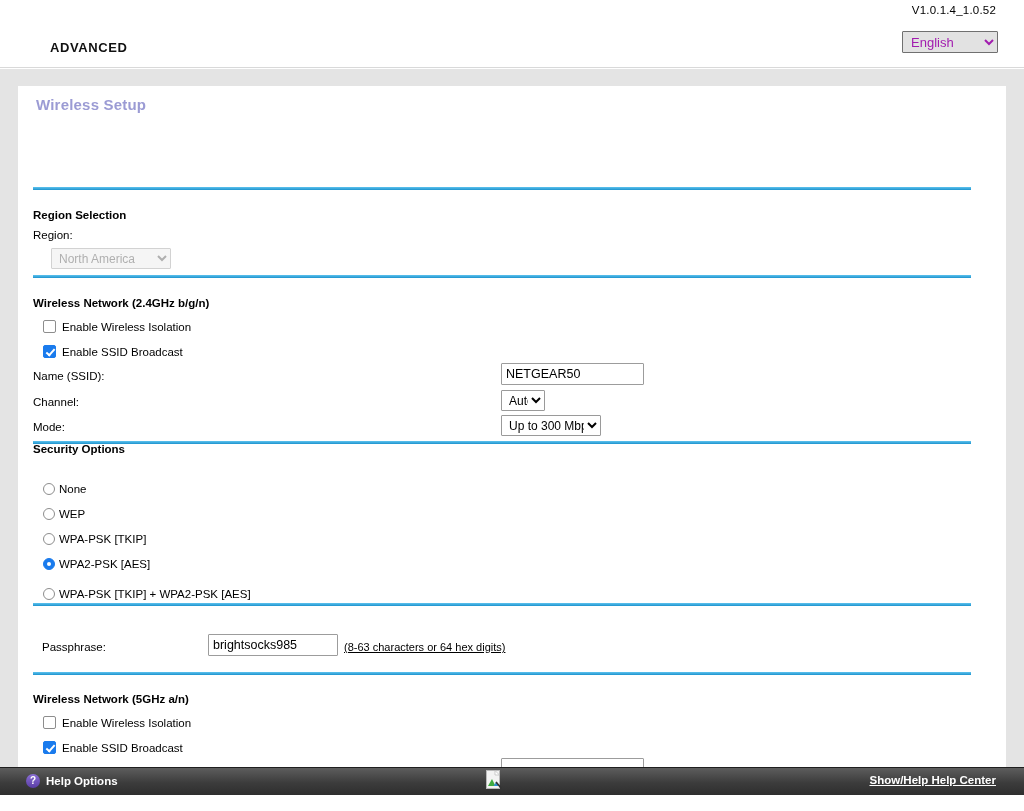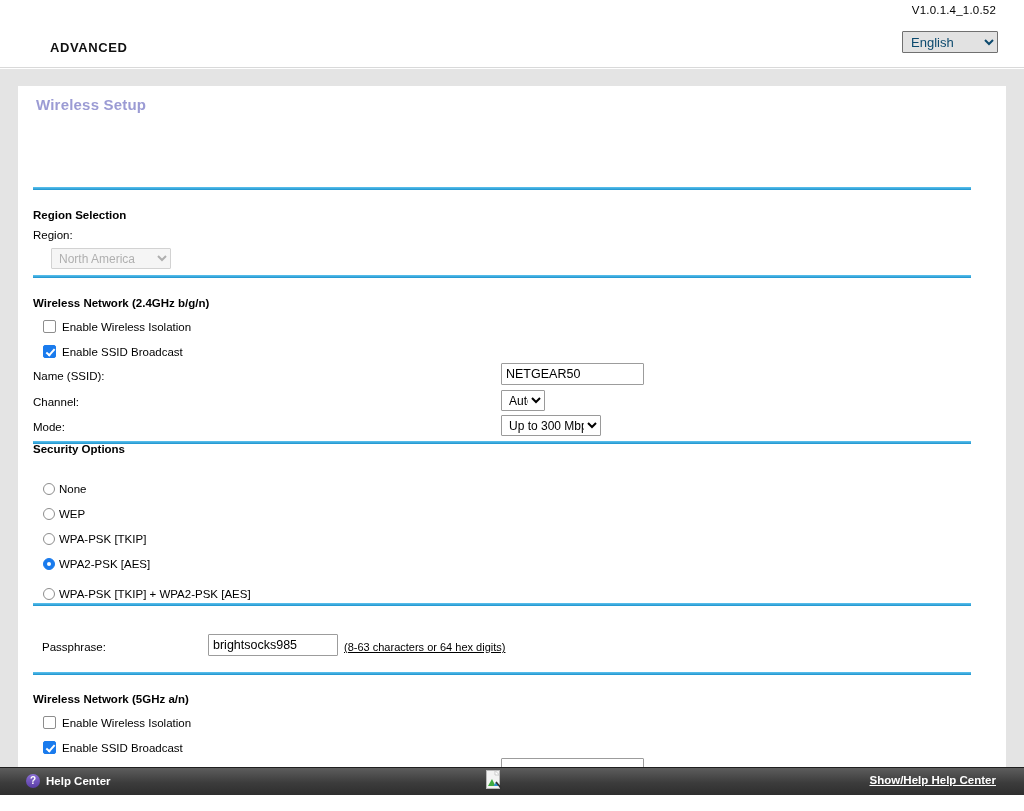--- a/index.html
+++ b/index.html
@@ -35,21 +35,21 @@
     white-space: nowrap;
   }
   .lang-select {
     position: absolute;
     right: 26px;
     top: 31px;
     width: 96px;
     height: 22px;
     font-family: "Liberation Sans", sans-serif;
     font-size: 13px;
-    color: #0c4a6e;
+    color: #a21caf;
     background: #e2e2e2;
     border: 1px solid #707070;
     border-radius: 1px;
     padding-left: 4px;
     box-sizing: border-box;
   }
   .advanced-title {
     position: absolute;
     left: 50px;
     top: 40px;
@@ -406,21 +406,21 @@
     <span class="chk-box on"></span>
     <span class="ctl-label">Enable SSID Broadcast</span>
   </div>
 
   <input class="txt" style="left: 483px; top: 672px; width: 143px;">
 </div>
 
 <div class="footer">
   <div class="footer-left">
     <span class="help-icon">?</span>
-    <span class="footer-text">Help Center</span>
+    <span class="footer-text">Help Options</span>
   </div>
   <div class="footer-right">Show/Help Help Center</div>
 </div>
 
 <svg class="broken-img" viewBox="0 0 16 20">
   <rect x="0.5" y="0.5" width="13" height="18" fill="#f3f3f3" stroke="#b9b9b9"></rect>
   <polygon points="9,0.5 13.5,5 9,5" fill="#ffffff" stroke="#b9b9b9" stroke-width="0.7"></polygon>
   <polygon points="2,16 6,9 9.5,16" fill="#3faa3f"></polygon>
   <polygon points="7.5,16 10.5,11.5 13,16" fill="#2f8fd0"></polygon>
   <path d="M10 12 L15.5 18.5" stroke="#333" stroke-width="1.6" fill="none"></path>

